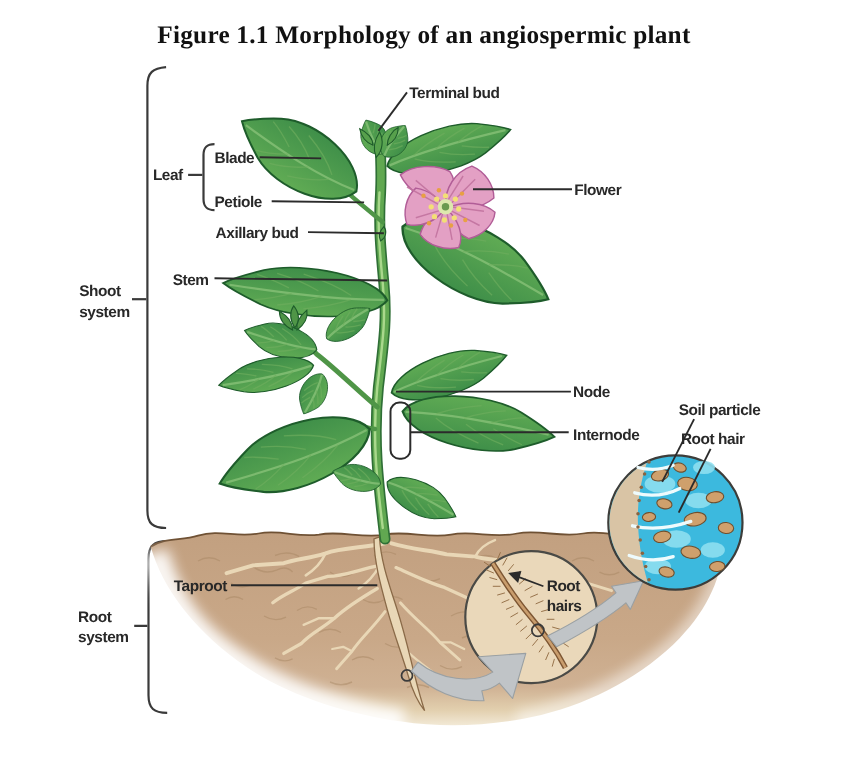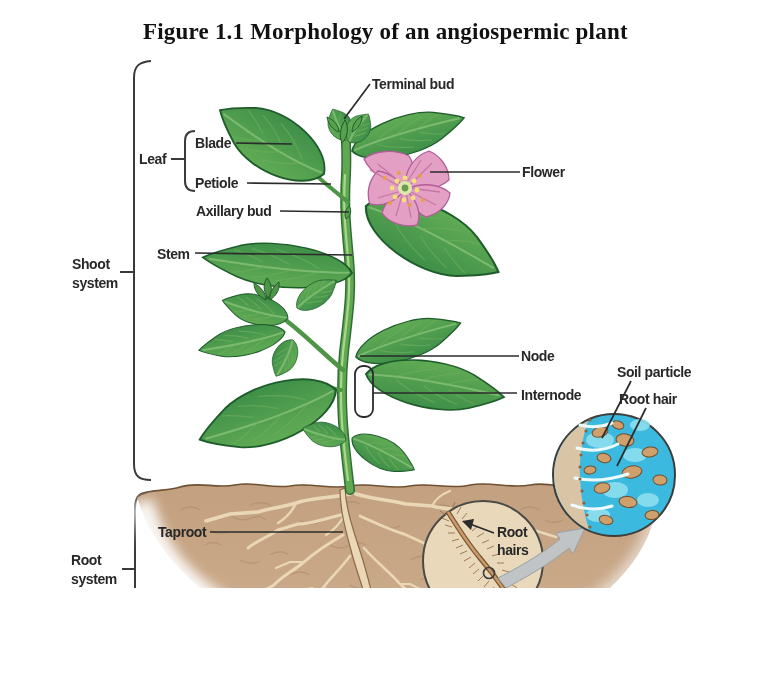--- a/index.html
+++ b/index.html
@@ -1,16 +1,16 @@
 <!DOCTYPE html>
 <html><head>
 <meta charset="utf-8">
 <style>
   html,body{margin:0;padding:0;background:#ffffff;}
-  #page{position:relative;width:768px;height:588px;background:#ffffff;overflow:hidden;}
+  #page{position:relative;width:768px;height:688px;background:#ffffff;overflow:hidden;}
   svg{display:block;}
   .lbl{font-family:"Liberation Sans",sans-serif;font-weight:bold;fill:#282828;font-size:14px;letter-spacing:-0.4px;}
   .ttl{font-family:"Liberation Serif",serif;font-weight:bold;fill:#111;font-size:23px;}
 </style>
 </head>
 <body>
 <div id="page">
 <svg width="768" height="688" viewBox="0 0 768 688">
 <defs>
   <linearGradient id="lg" x1="0" y1="0" x2="0" y2="1">

